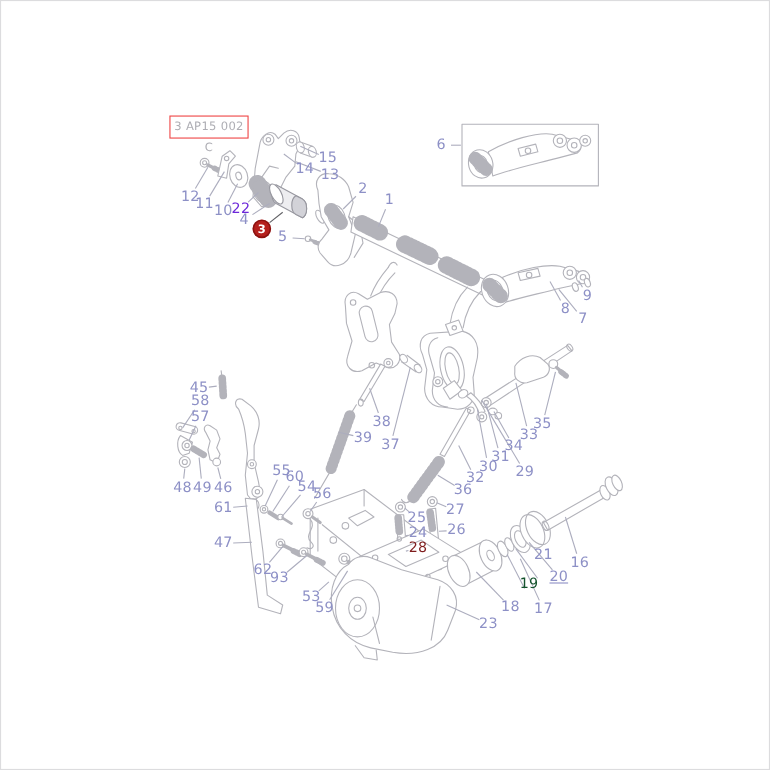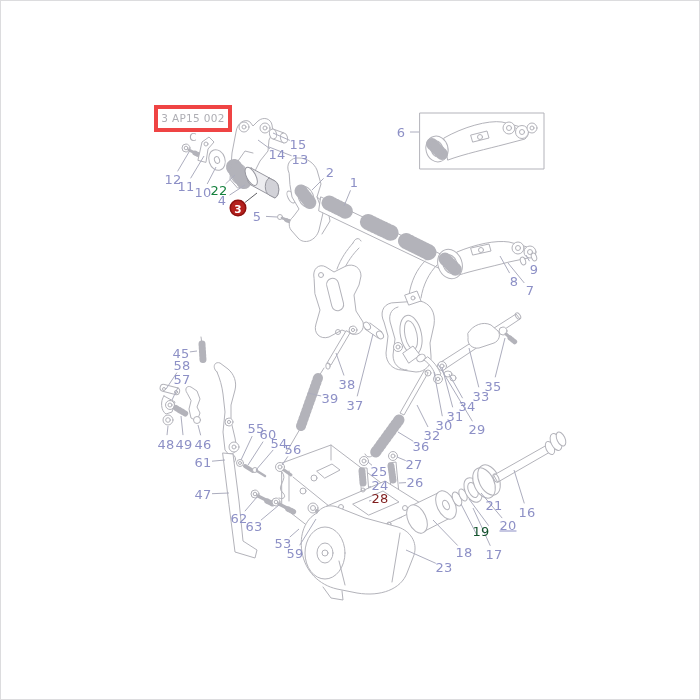--- a/index.html
+++ b/index.html
@@ -1,20 +1,20 @@
 <!DOCTYPE html>
 <html><head>
 <meta charset="utf-8">
 <style>
   html,body{margin:0;padding:0;background:#fff;}
   #canvas{position:relative;width:700px;height:700px;background:#fff;border:1px solid #dcdcde;box-sizing:border-box;overflow:hidden;font-family:"DejaVu Sans",sans-serif;}
   #art-svg{position:absolute;left:0;top:0;}
   #label-layer{position:absolute;left:0;top:0;width:100%;height:100%;pointer-events:none;}
   .part-label{position:absolute;transform:translate(-50%,-50%);font-size:13px;line-height:13px;letter-spacing:0.2px;pointer-events:auto;cursor:pointer;}
-  .ref-box{position:absolute;left:153px;top:104px;width:70px;height:19px;line-height:19px;border:4px solid #ef4444;color:#aeaeb4;font-size:10.5px;text-align:center;letter-spacing:0.3px;background:#fff;}
+  .ref-box{position:absolute;left:153px;top:104px;width:70px;height:19px;line-height:19px;border:1px solid #ef4444;color:#aeaeb4;font-size:10.5px;text-align:center;letter-spacing:0.3px;background:#fff;}
   .badge{position:absolute;width:17px;height:17px;border-radius:50%;transform:translate(-50%,-50%);display:flex;align-items:center;justify-content:center;font-weight:bold;font-size:10.5px;pointer-events:auto;cursor:pointer;box-shadow:inset 0 0 0 1.5px rgba(90,0,0,.45);}
 </style>
 </head>
 <body>
 
 <div id="canvas">
 
   <svg id="art-svg" width="700" height="700" viewBox="0 0 700 700">
     <g id="art" fill="none" stroke="#b3b3ba" stroke-width="1" stroke-linejoin="round" stroke-linecap="round">
 
@@ -301,21 +301,21 @@
         <line x1="244.1" y1="201.4" x2="256" y2="192" stroke="#5f5f63" stroke-width="1"></line>
       </g>
   </svg>
 
   <div class="ref-box">3 AP15 002 C</div>
 
   <div id="label-layer">
       <div class="part-label" style="left: 172px; top: 178px; color: rgb(141, 144, 198);">12</div>
       <div class="part-label" style="left: 185px; top: 185px; color: rgb(141, 144, 198);">11</div>
       <div class="part-label" style="left: 202px; top: 191px; color: rgb(141, 144, 198);">10</div>
-      <div class="part-label" style="left: 218px; top: 189px; color: #15803d;">22</div>
+      <div class="part-label" style="left: 218px; top: 189px; color: #6d28d9;">22</div>
       <div class="part-label" style="left: 221px; top: 199px; color: rgb(141, 144, 198);">4</div>
       <div class="part-label" style="left: 256px; top: 215px; color: rgb(141, 144, 198);">5</div>
       <div class="part-label" style="left: 276px; top: 153px; color: rgb(141, 144, 198);">14</div>
       <div class="part-label" style="left: 297px; top: 143px; color: rgb(141, 144, 198);">15</div>
       <div class="part-label" style="left: 299px; top: 158px; color: rgb(141, 144, 198);">13</div>
       <div class="part-label" style="left: 329px; top: 171px; color: rgb(141, 144, 198);">2</div>
       <div class="part-label" style="left: 353px; top: 181px; color: rgb(141, 144, 198);">1</div>
       <div class="part-label" style="left: 400px; top: 131px; color: rgb(141, 144, 198);">6</div>
       <div class="part-label" style="left: 513px; top: 280px; color: rgb(141, 144, 198);">8</div>
       <div class="part-label" style="left: 533px; top: 268px; color: rgb(141, 144, 198);">9</div>
@@ -349,19 +349,19 @@
       <div class="part-label" style="left: 165px; top: 443px; color: rgb(141, 144, 198); text-align: center;">48</div>
       <div class="part-label" style="left: 183px; top: 443px; color: rgb(141, 144, 198);">49</div>
       <div class="part-label" style="left: 202px; top: 443px; color: rgb(141, 144, 198);">46</div>
       <div class="part-label" style="left: 202px; top: 461px; color: rgb(141, 144, 198);">61</div>
       <div class="part-label" style="left: 202px; top: 493px; color: rgb(141, 144, 198);">47</div>
       <div class="part-label" style="left: 255px; top: 427px; color: rgb(141, 144, 198);">55</div>
       <div class="part-label" style="left: 267px; top: 433px; color: rgb(141, 144, 198);">60</div>
       <div class="part-label" style="left: 278px; top: 442px; color: rgb(141, 144, 198);">54</div>
       <div class="part-label" style="left: 292px; top: 448px; color: rgb(141, 144, 198);">56</div>
       <div class="part-label" style="left: 238px; top: 517px; color: rgb(141, 144, 198);">62</div>
-      <div class="part-label" style="left: 253px; top: 525px; color: rgb(141, 144, 198);">63</div>
+      <div class="part-label" style="left: 253px; top: 525px; color: rgb(141, 144, 198);">93</div>
       <div class="part-label" style="left: 282px; top: 542px; color: rgb(141, 144, 198);">53</div>
       <div class="part-label" style="left: 294px; top: 552px; color: rgb(141, 144, 198);">59</div>
       <div class="badge" style="left: 237px; top: 207px; background: rgb(181, 32, 29); color: rgb(255, 255, 255);">3</div>
     </div>
 
 </div>
 
 </body></html>

